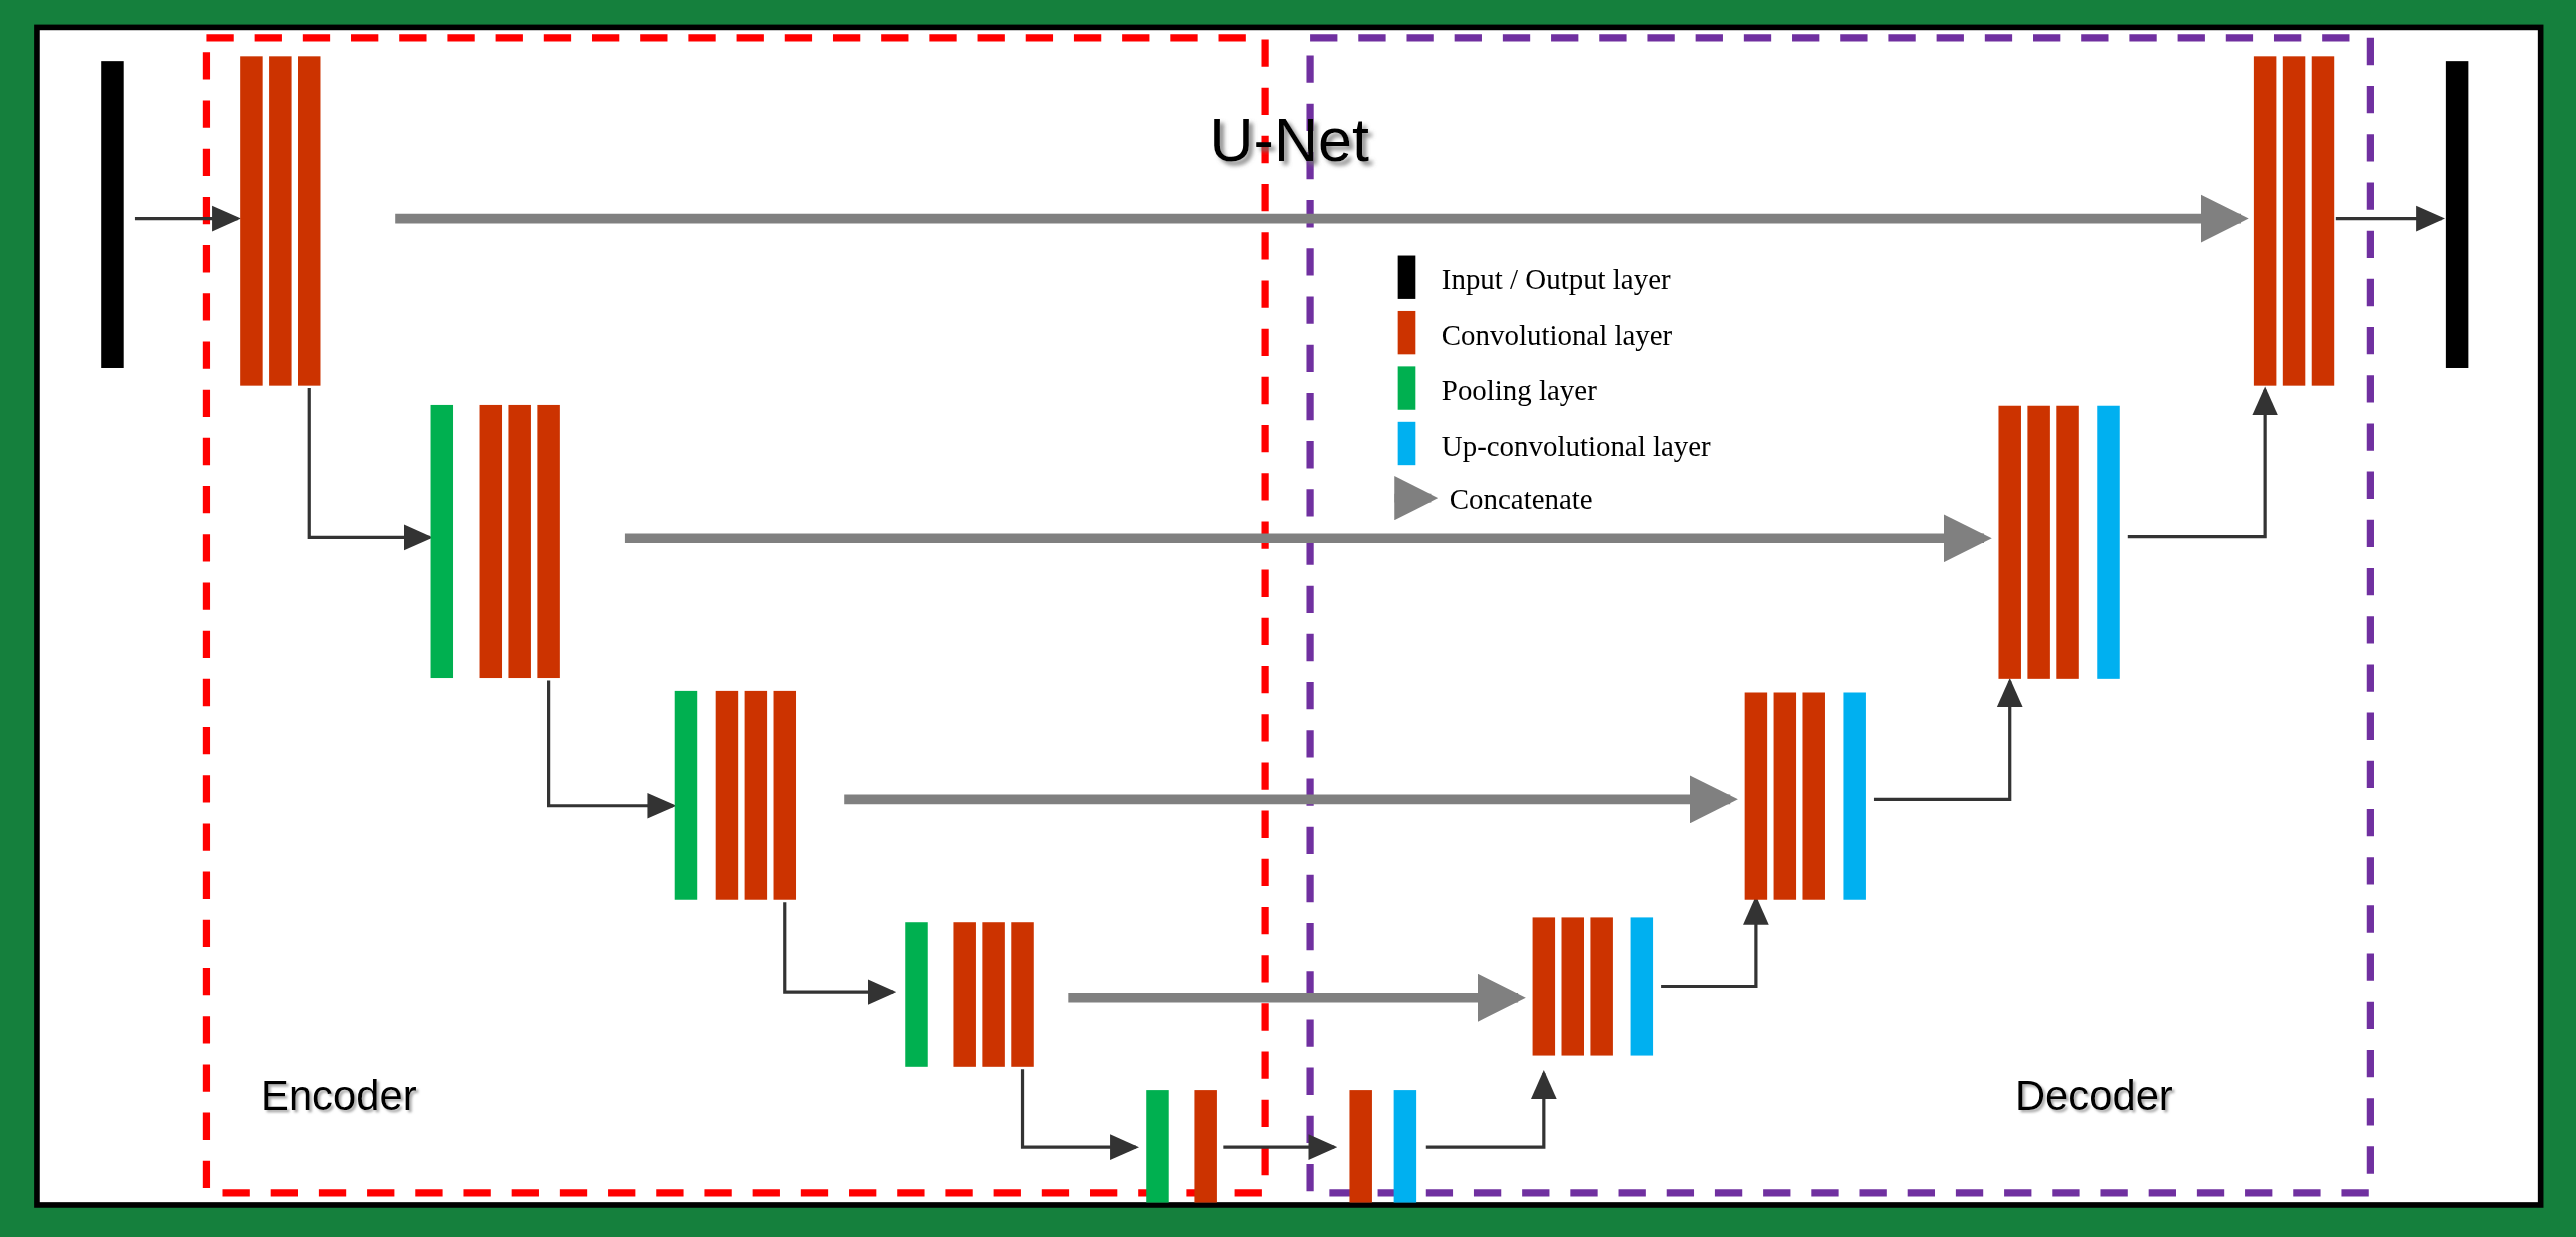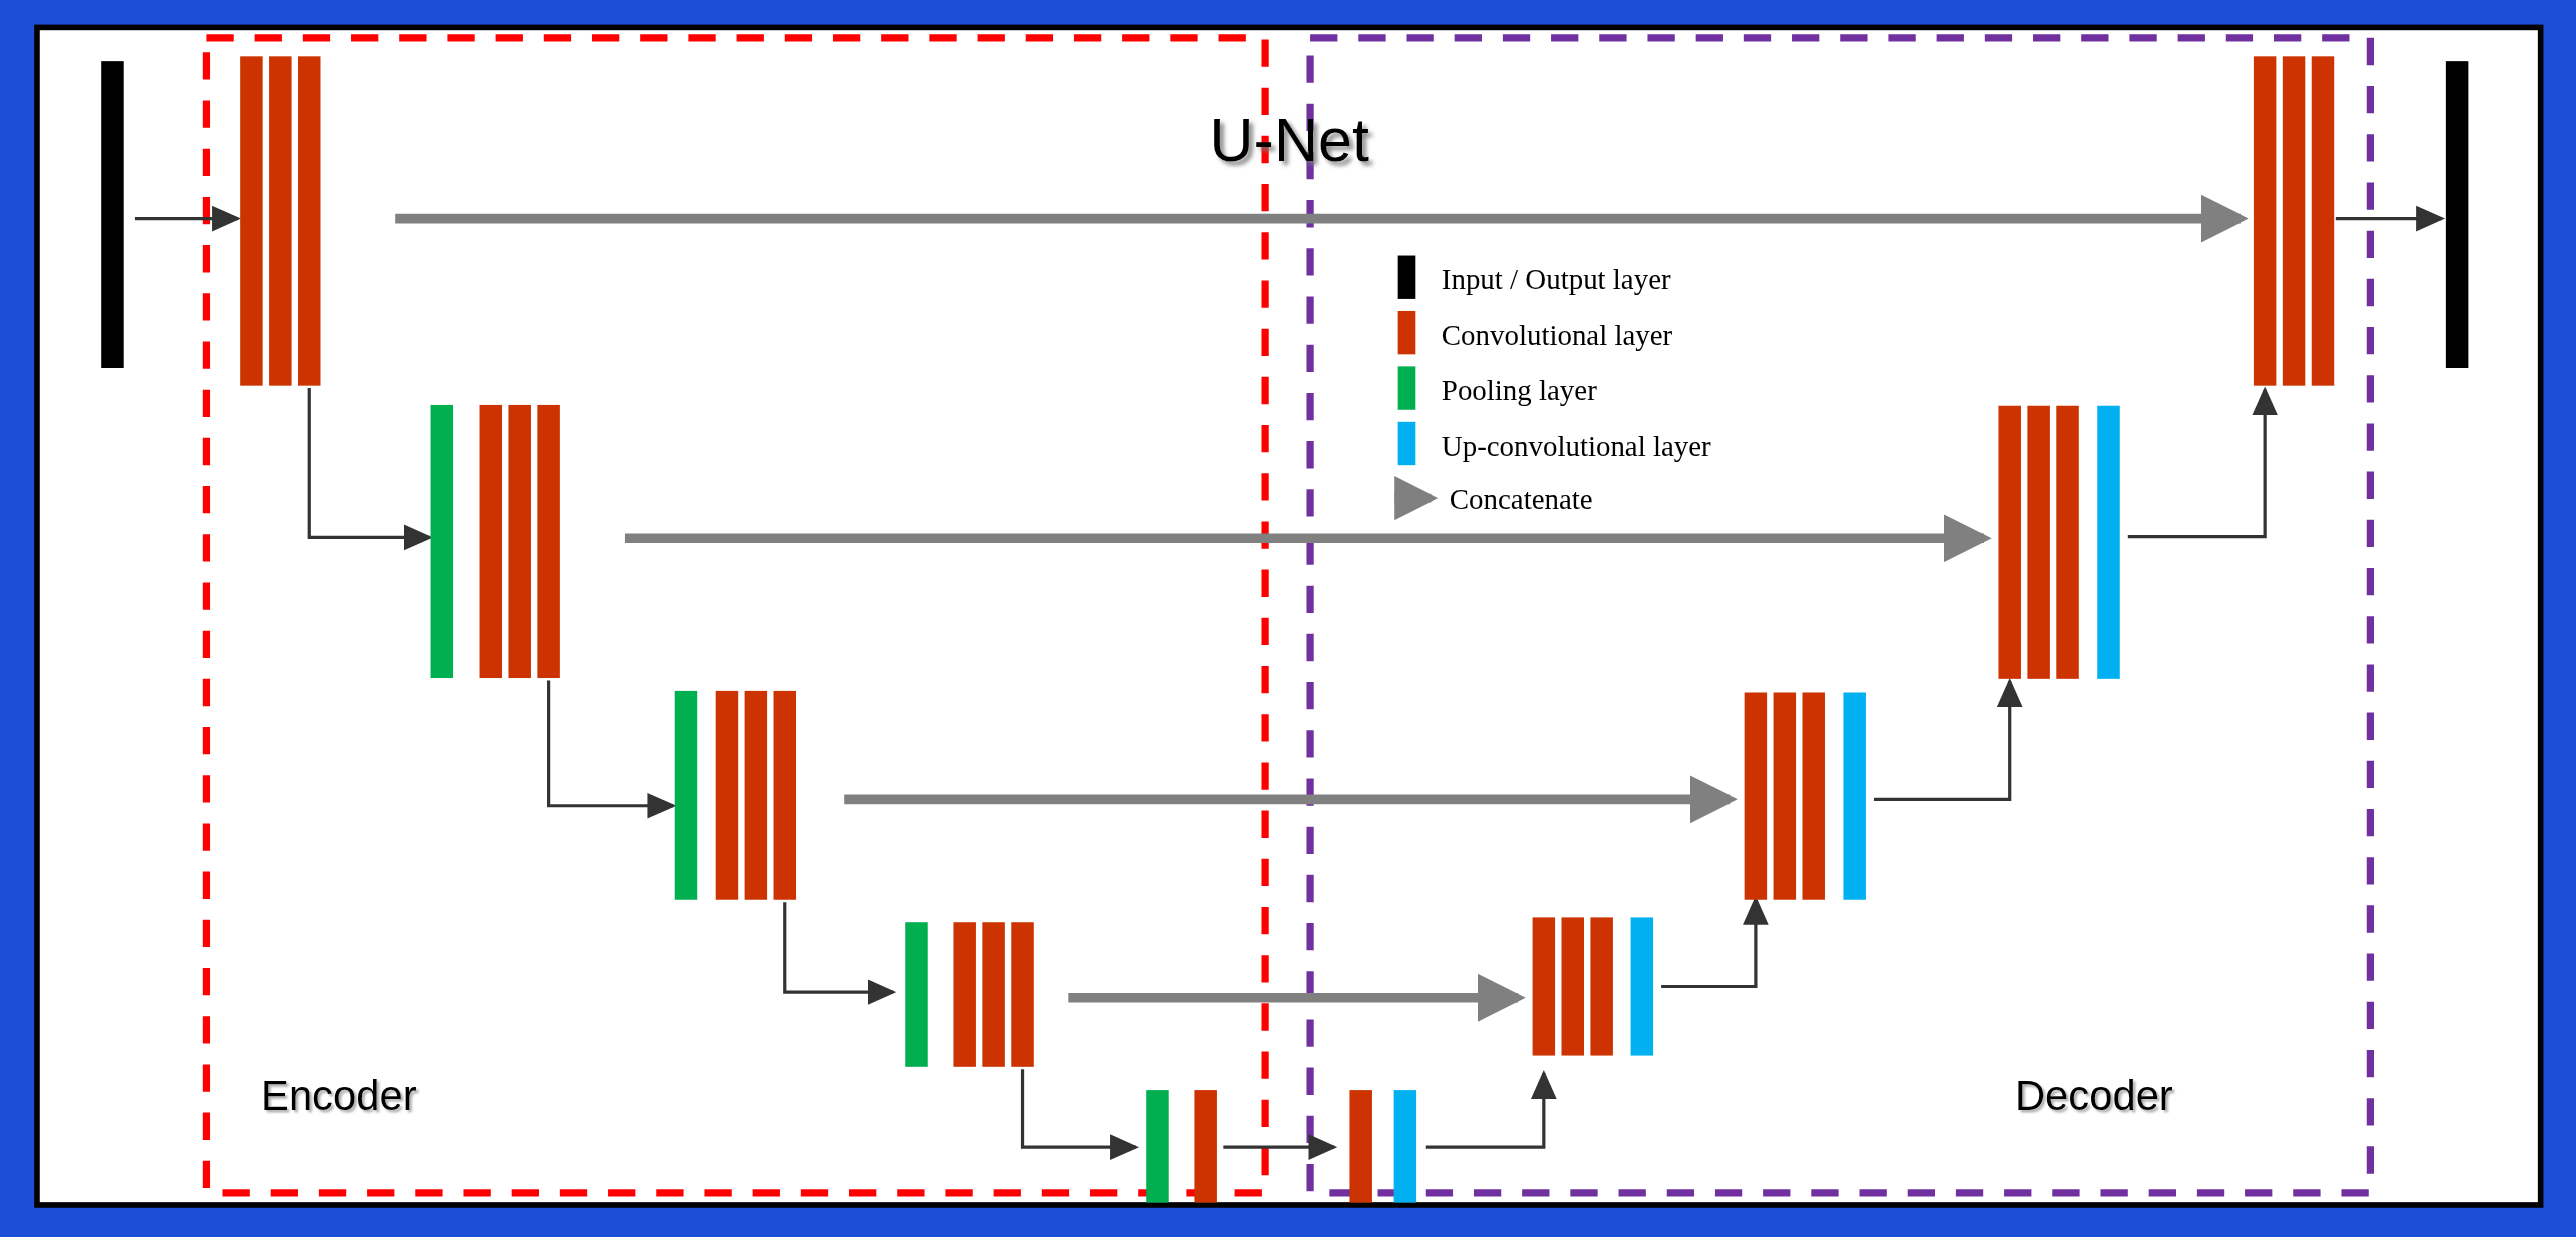--- a/index.html
+++ b/index.html
@@ -10,21 +10,21 @@
   body {
     width: 2576px;
     height: 1238px;
     font-family: "Liberation Sans", sans-serif;
     overflow: hidden;
   }
   #diagram-root {
     position: relative;
     width: 2576px;
     height: 1238px;
-    background: #1d4ed8;
+    background: #15803d;
   }
   svg.canvas {
     position: absolute;
     left: 0;
     top: 0;
     width: 2576px;
     height: 1238px;
     display: block;
   }
   .title-text {

